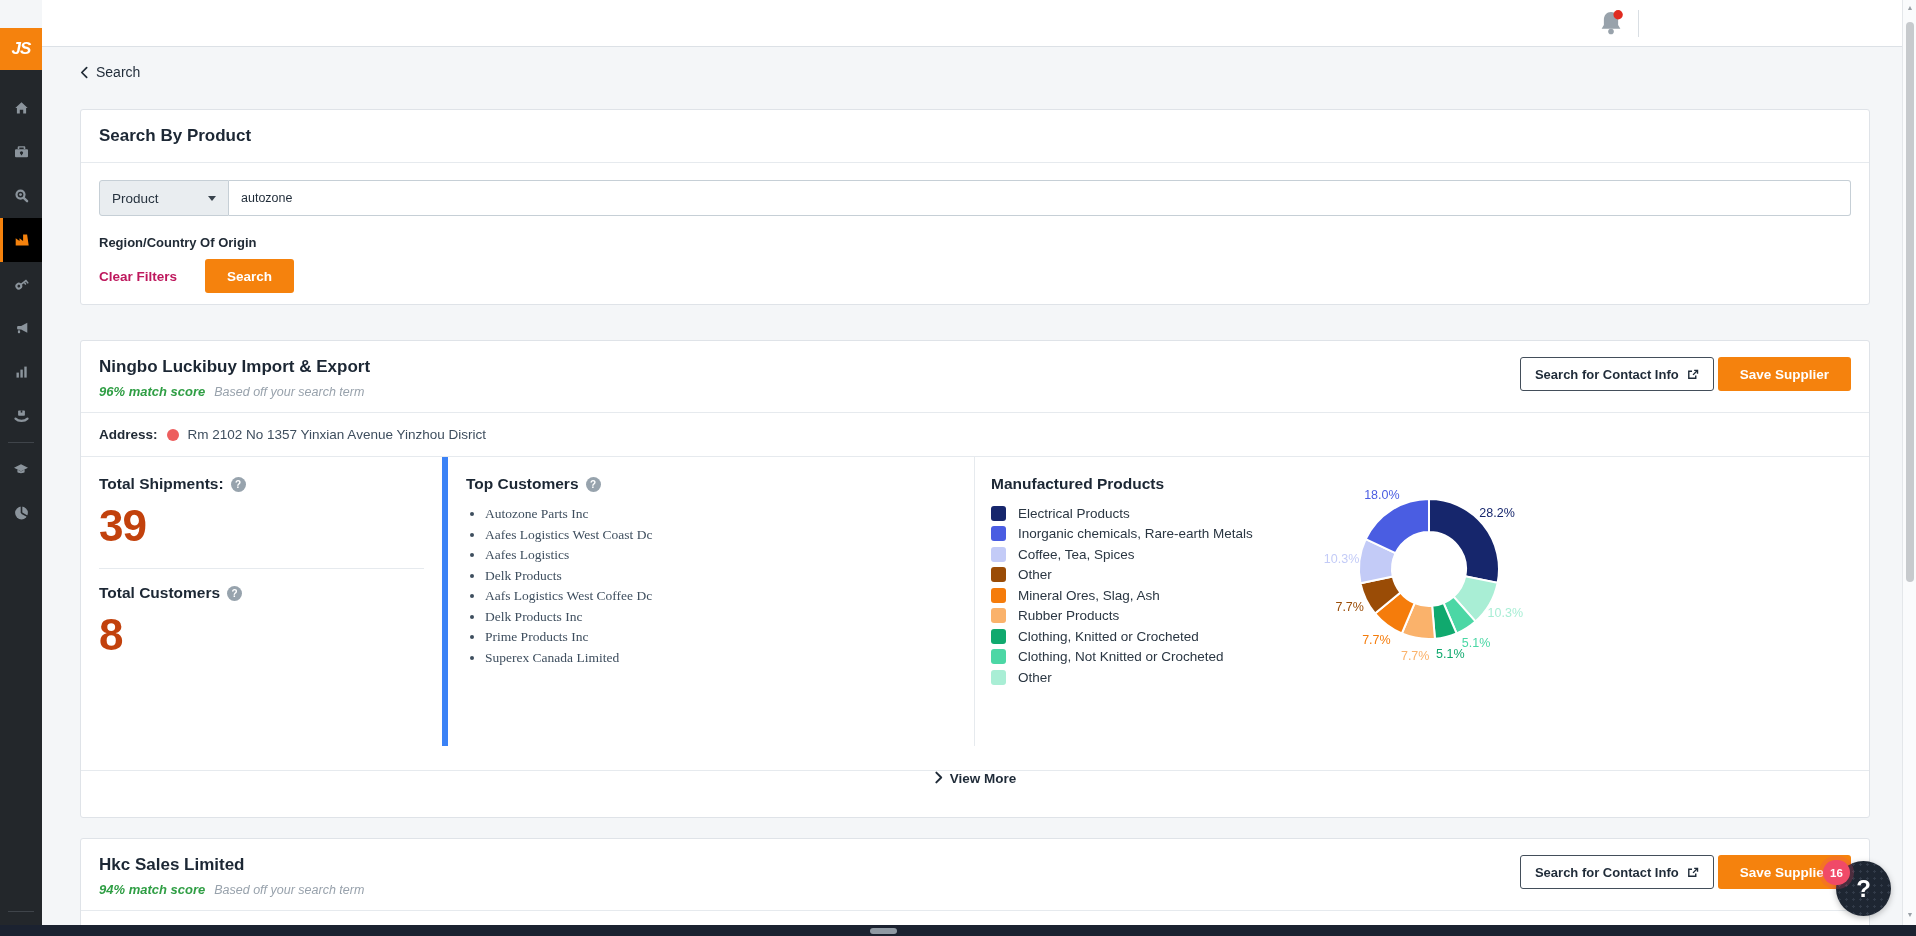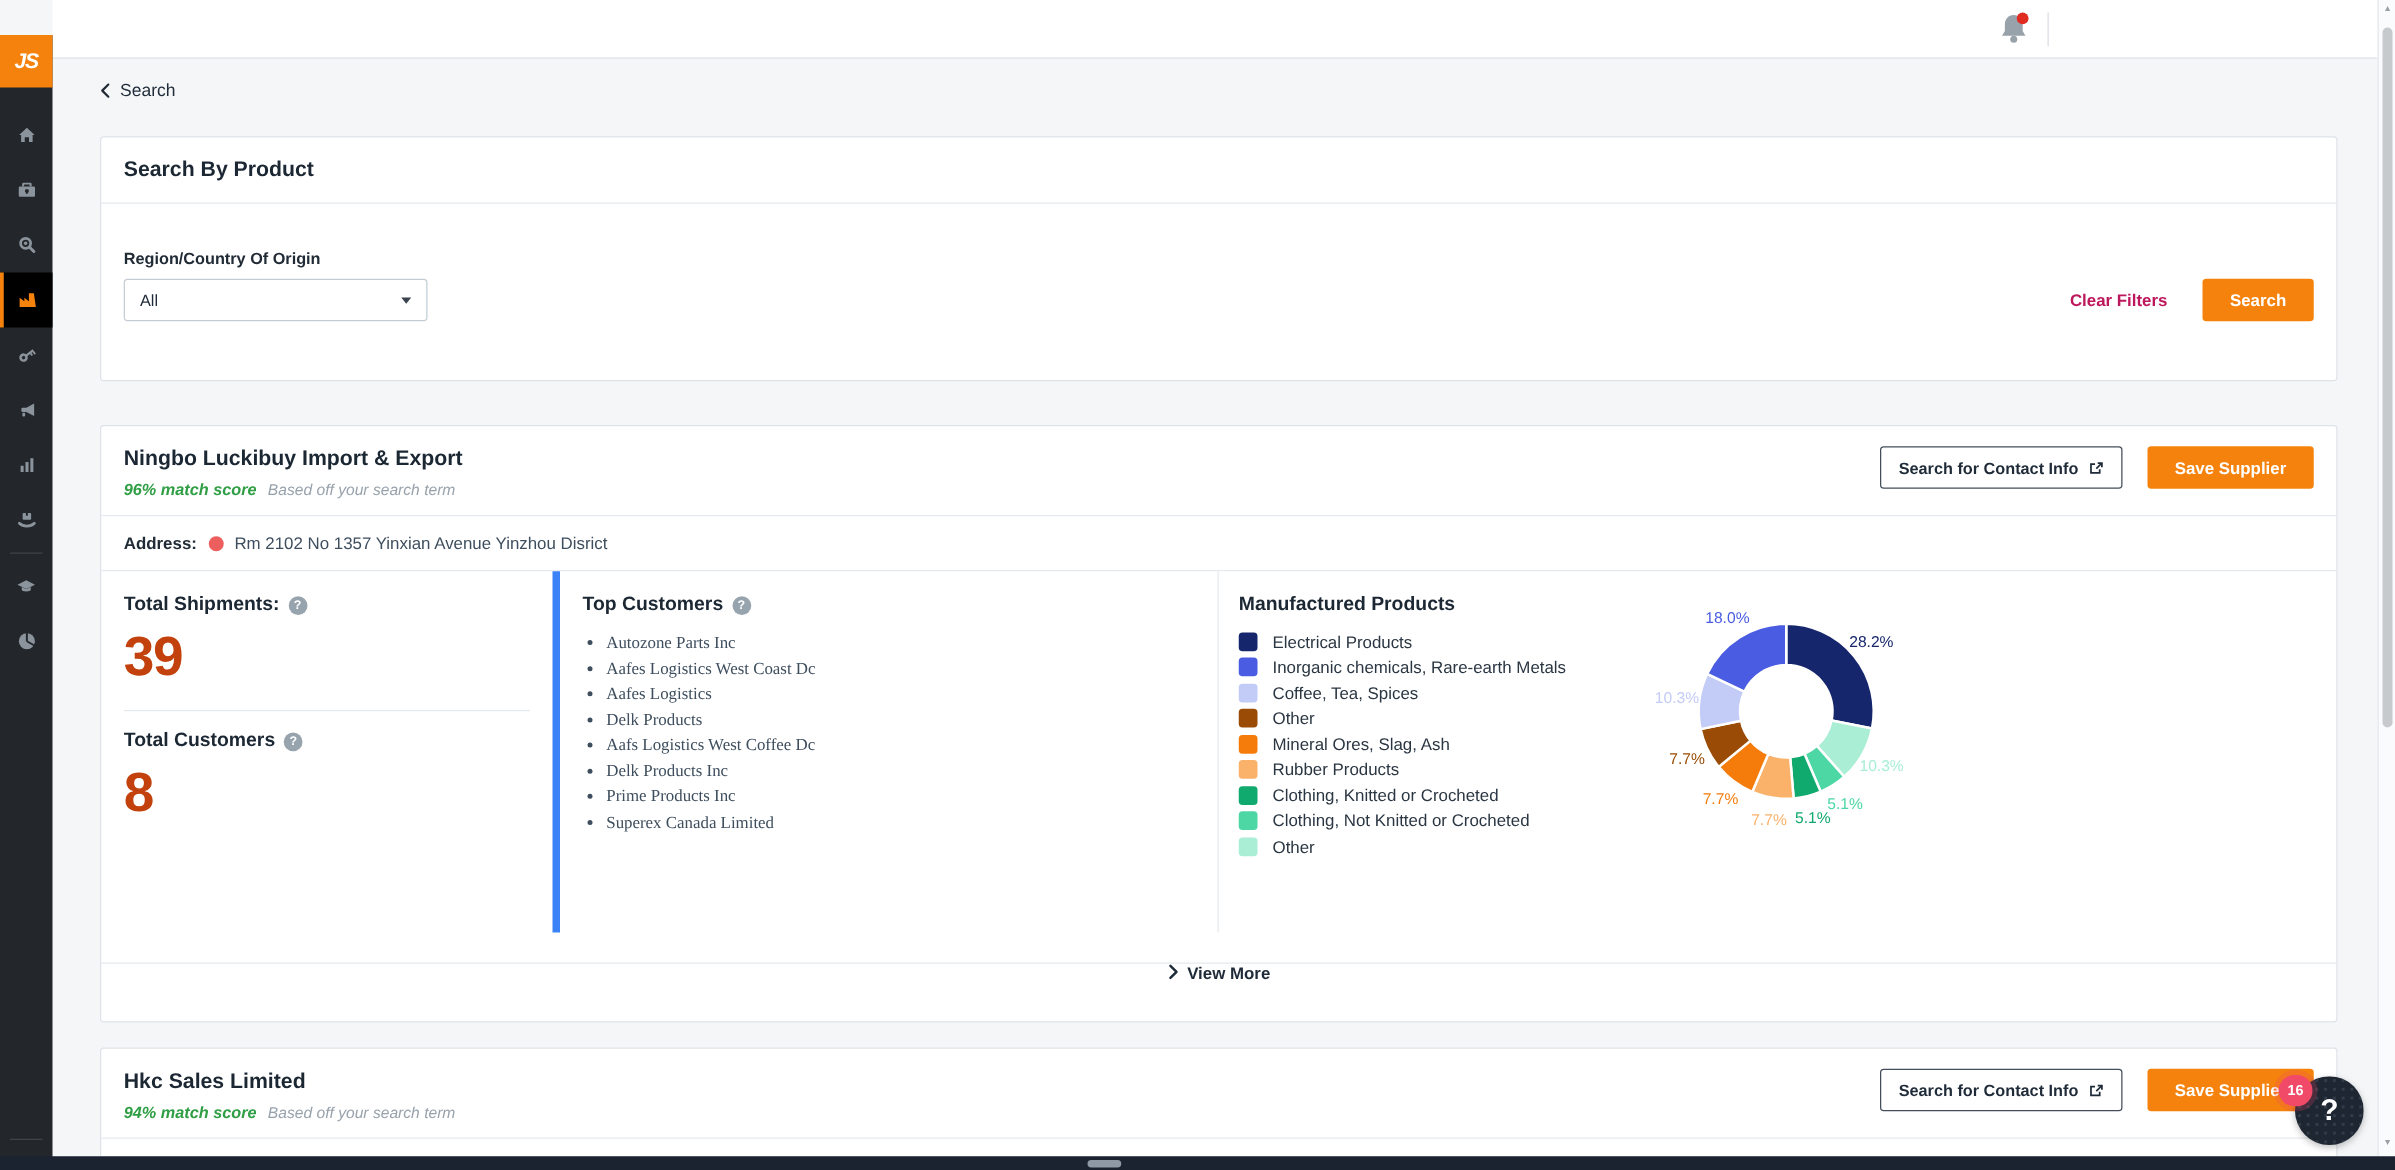--- a/index.html
+++ b/index.html
@@ -59,21 +59,21 @@
   .btn-orange { height:34px; background:#f5820d; border:none; border-radius:3px; color:#fff; font-weight:bold;
                 font-size:13.5px; padding:0 22px; cursor:pointer; font-family:"Liberation Sans",sans-serif; }
   
   #card-result1 { top:293px; height:478px; }
   #card-result2 { top:791px; height:140px; }
   .result-header { display:flex; justify-content:space-between; align-items:flex-start; padding:16px 18px 13px; border-bottom:1px solid #e6eaee; }
   .result-name { font-size:17px; font-weight:bold; color:#1c2734; }
   .match-line { margin-top:7px; display:flex; align-items:flex-end; gap:9px;font-style:italic; }
   .match-score { font-size:13px; font-weight:bold; color:#2f9e44; }
   .match-note { font-size:12.5px; color:#98a2ac; }
-  .result-buttons { display:flex; gap:20px; }
+  .result-buttons { display:flex; gap:4px; }
   .btn-contact { height:34px; background:#fff; border:1px solid #434e5a; border-radius:3px; font-size:13px; font-weight:bold;
                  color:#1f2b38; padding:0 14px; display:flex; align-items:center; gap:7px; cursor:pointer; font-family:"Liberation Sans",sans-serif; }
   .btn-save { height:34px; }
   .address-row { display:flex; align-items:center; gap:9px; padding:14px 18px; border-bottom:1px solid #e6eaee; }
   .address-label { font-size:13.5px; font-weight:bold; color:#212b36; }
   .flag-dot { width:12px; height:12px; border-radius:50%; background:#ed5e5e; }
   .address-text { font-size:13.5px; color:#3e4e5e; }
   .stats-row { display:flex; height:289px; }
   .col-shipments { width:367px; padding:18px; border-right:6px solid #3b82f6; }
   .col-customers { width:527px; padding:18px; border-right:1px solid #e6eaee; }
@@ -204,26 +204,29 @@
         <polyline points="6,1.5 1.5,6 6,10.5" fill="none" stroke="#202b36" stroke-width="1.6" stroke-linecap="round" stroke-linejoin="round"></polyline>
       </svg>
     <span>Search</span>
   </div>
 
   <div class="card" id="card-search">
     <div class="card-title-row">
       <div class="card-title">Search By Product</div>
     </div>
     <div class="search-body">
+      <div class="query-row">
+        <div class="type-select">
+          <span>Product</span>
+          <i class="caret"></i>
+        </div>
+        <input class="query-input" type="text" value="autozone" style="">
+      </div>
       <div class="region-label">Region/Country Of Origin</div>
       <div class="region-row">
-        <div class="region-select">
-          <span>All</span>
-          <i class="caret"></i>
-        </div>
         <div class="filter-actions">
           <span class="clear-filters">Clear Filters</span>
           <button class="btn-orange">Search</button>
         </div>
       </div>
     </div>
   </div>
 
   <div class="card" id="card-result1">
     <div class="result-header">

